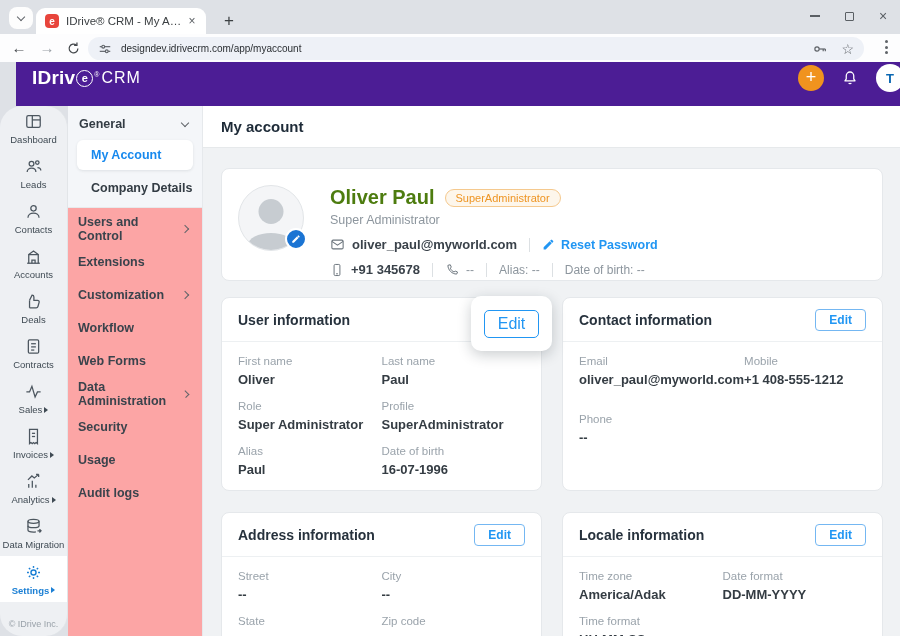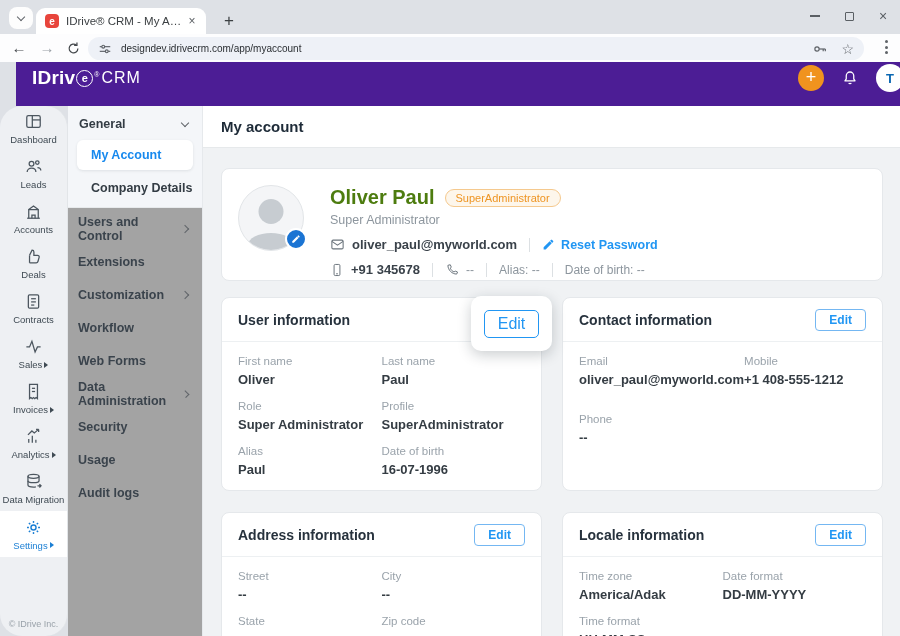--- a/index.html
+++ b/index.html
@@ -45,27 +45,27 @@
   .bell { color:#fff; display:flex; cursor:pointer; }
   .useravatar { width:28px; height:28px; border-radius:50%; background:#fff; color:#0a67b2; font-size:13px; font-weight:bold; display:flex; align-items:center; justify-content:center; cursor:pointer; }
 
   
   .sidebar { position:absolute; left:0; top:106px; width:68px; height:530px; background:#eef0f3; border-right:1px solid #e2e5e8;border-radius:22px; }
   .side-item { height:45px; display:flex; flex-direction:column; align-items:center; justify-content:center; gap:3px; color:#4c565f; cursor:pointer; }
   .side-item svg { stroke:#4c565f; }
   .side-label { font-size:9.5px; color:#3f4a53; white-space:nowrap; display:flex; align-items:center; gap:2px; }
   .tri { width:0; height:0; border-left:4px solid #3f4a53; border-top:3px solid transparent; border-bottom:3px solid transparent; display:inline-block; }
   .side-item.active { background:#fff; height:46px; }
-  .side-item.active .side-label { color:#1b7fd4; font-weight:normal; }
+  .side-item.active .side-label { color:#1b7fd4; font-weight:bold; }
   .side-item.active svg { stroke:#1b7fd4; }
   .side-item.active .tri { border-left-color:#1b7fd4; }
   .copyright { position:absolute; bottom:7px; width:100%; text-align:center; font-size:9px; color:#9aa2aa; }
 
   
-  .subnav { position:absolute; left:68px; top:106px; width:135px; height:530px; background:#a3a3a3; border-right:1px solid #e6e9ec; }
+  .subnav { position:absolute; left:68px; top:106px; width:135px; height:530px; background:#fca5a5; border-right:1px solid #e6e9ec; }
   .subgroup { background:#f4f6f9; padding:11px 0 12px; border-bottom:1px solid #e7eaec; }
   .subgroup-head { display:flex; align-items:center; justify-content:space-between; padding:0 14px 0 11px; cursor:pointer; }
   .subgroup-title { font-size:12.5px; font-weight:bold; color:#333c44; }
   .subitem-active { margin:9px 9px 0; background:#fff; border-radius:6px; box-shadow:0 1px 3px rgba(30,40,50,.10); padding:8px 8px 8px 14px; font-size:12.5px; font-weight:bold; color:#1789ee; cursor:pointer; }
   .subitem { margin-top:11px; padding-left:23px; font-size:12.5px; font-weight:600; color:#333c44; cursor:pointer; }
   .subnav-list { padding-top:4px; }
   .subnav-item { height:33px; display:flex; align-items:center; justify-content:space-between; padding:0 14px 0 10px; font-size:12.5px; font-weight:600; color:#3a434c; cursor:pointer; }
 
   
   .main { position:absolute; left:203px; top:106px; width:697px; height:530px; background:#f0f2f4; }
@@ -199,20 +199,27 @@
       <svg width="19" height="19" viewBox="0 0 24 24" fill="none" stroke-width="1.6" stroke="currentColor">
           <circle cx="9.5" cy="8.5" r="3"></circle>
           <path d="M4 19c0-3.2 2.6-5 5.5-5s5.5 1.8 5.5 5"></path>
           <circle cx="16.8" cy="7" r="2.2"></circle>
           <path d="M17 13.4c2.3 0 4.2 1.6 4.2 3.8"></path>
         </svg>
       <span class="side-label">Leads</span>
     </div>
     <div class="side-item">
       <svg width="19" height="19" viewBox="0 0 24 24" fill="none" stroke-width="1.6" stroke="currentColor">
+          <circle cx="12" cy="8" r="3.4"></circle>
+          <path d="M5 20c0-4 3.4-6 7-6s7 2 7 6"></path>
+        </svg>
+      <span class="side-label">Contacts</span>
+    </div>
+    <div class="side-item">
+      <svg width="19" height="19" viewBox="0 0 24 24" fill="none" stroke-width="1.6" stroke="currentColor">
           <path d="M4 20.5h16"></path>
           <path d="M6 20.5V9.5h12v11"></path>
           <path d="M6 9.5l6-4.5 6 4.5"></path>
           <path d="M10 20.5v-4h4v4"></path>
         </svg>
       <span class="side-label">Accounts</span>
     </div>
     <div class="side-item">
       <svg width="19" height="19" viewBox="0 0 24 24" fill="none" stroke-width="1.6" stroke="currentColor">
           <path d="M7 10.5V20"></path>

